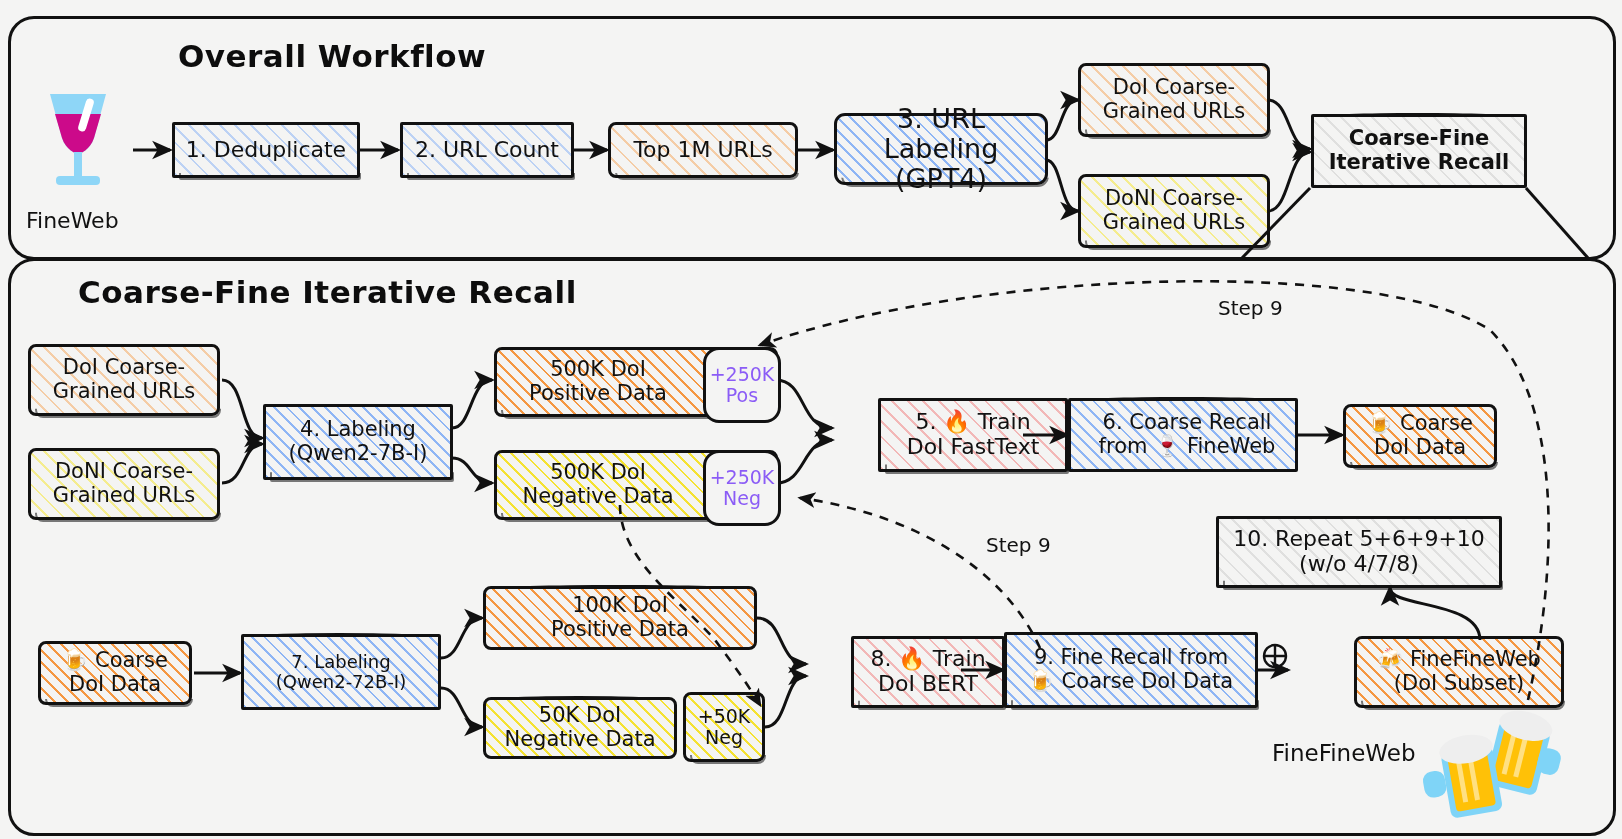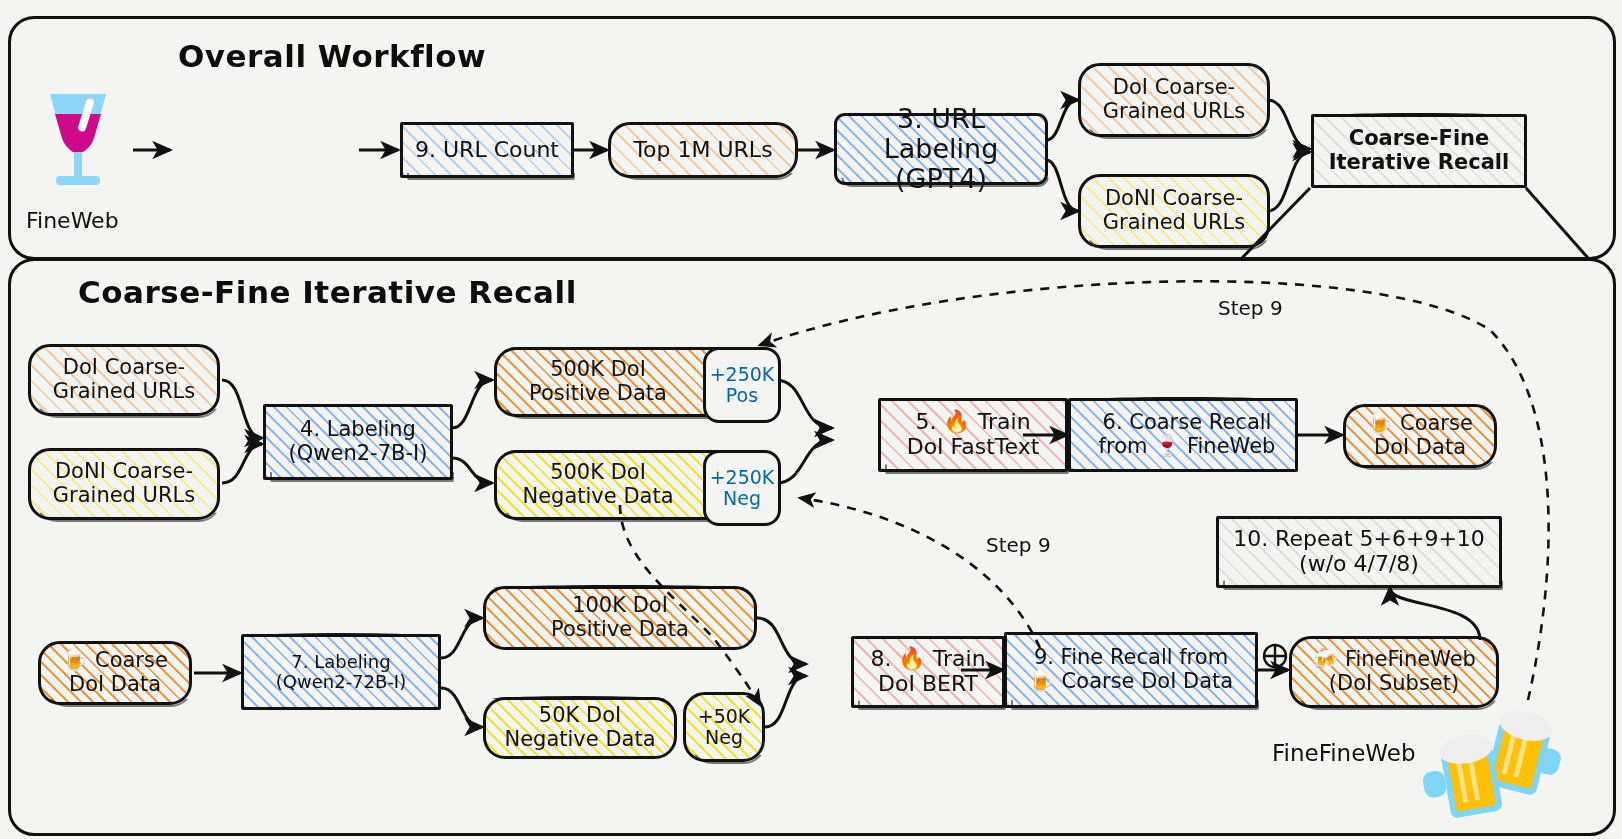--- a/index.html
+++ b/index.html
@@ -16,21 +16,21 @@
   #title-overall{left:178px;top:38px;font-size:31px;}
   #title-cfir{left:78px;top:274px;font-size:31px;}
 
   
   .node{position:absolute;border:3px solid #111;background:#f4f4f3;
         display:flex;align-items:center;justify-content:center;text-align:center;
         color:#111;line-height:1.12;box-sizing:border-box;
         font-family:"DejaVu Sans","Liberation Sans",sans-serif;}
   .node .tx{position:relative;z-index:3;padding:0 5px;white-space:pre-line;}
   .rect{border-radius:2px;}
-  .pill{border-radius:22px;}
+  .pill{border-radius:8px;}
 
   
   .h-blue{background-image:repeating-linear-gradient(45deg,rgba(59,130,246,.55) 0 2px,transparent 2px 9px);}
   .h-blue-l{background-image:repeating-linear-gradient(45deg,rgba(59,130,246,.30) 0 2px,transparent 2px 11px);}
   .h-orange{background-image:repeating-linear-gradient(45deg,rgba(245,135,35,.85) 0 2px,transparent 2px 9px);}
   .h-orange-l{background-image:repeating-linear-gradient(45deg,rgba(245,150,60,.42) 0 2px,transparent 2px 11px);}
   .h-yellow{background-image:repeating-linear-gradient(45deg,rgba(245,225,40,.95) 0 2px,transparent 2px 9px);}
   .h-yellow-l{background-image:repeating-linear-gradient(45deg,rgba(245,230,60,.55) 0 2px,transparent 2px 11px);}
   .h-red{background-image:repeating-linear-gradient(45deg,rgba(240,110,110,.45) 0 2px,transparent 2px 11px);margin-left:44px;}
   .h-gray{background-image:repeating-linear-gradient(45deg,rgba(150,150,150,.22) 0 2px,transparent 2px 11px);}
@@ -38,21 +38,21 @@
   
   .sk::after{content:"";position:absolute;left:4px;right:-4px;top:5px;bottom:-5px;
       border:2px solid rgba(17,17,17,.55);border-radius:inherit;pointer-events:none;z-index:1;
       clip-path:polygon(0 86%,100% 86%,100% 100%,0 100%);}
   .skt::before{content:"";position:absolute;left:7px;right:10px;top:-4px;height:4px;
       border-top:2.5px solid #111;border-radius:60%;z-index:2;}
 
   
   .badge{position:absolute;border:3px solid #111;border-radius:16px;background:#f4f4f3;
       display:flex;align-items:center;justify-content:center;text-align:center;
-      line-height:1.1;color:#0369a1;z-index:4;box-sizing:border-box;margin-left:39px;}
+      line-height:1.1;color:#8b5cf6;z-index:4;box-sizing:border-box;margin-left:39px;}
 
   
   .plainlabel{position:absolute;color:#111;font-family:"DejaVu Sans","Liberation Sans",sans-serif;}
   .steplabel{position:absolute;color:#111;font-size:20px;background:#f4f4f3;padding:0 6px;z-index:6;
       font-family:"DejaVu Sans","Liberation Sans",sans-serif;}
 
   svg.lay{position:absolute;left:0;top:0;width:1622px;height:839px;pointer-events:none;z-index:2;}
 </style>
 </head>
 <body>
@@ -134,23 +134,26 @@
     <svg width="100" height="112" viewBox="0 0 100 112">
       <path d="M22,14 H78 L66,58 C62,70 52,74 50,74 C48,74 38,70 34,58 Z" fill="#8ed6f7"></path>
       <path d="M27,34 H73 L66,58 C62,70 52,74 50,74 C48,74 38,70 34,58 Z" fill="#cc0a8a"></path>
       <rect x="46" y="72" width="8" height="26" fill="#8ed6f7"></rect>
       <rect x="28" y="96" width="44" height="9" rx="4" fill="#8ed6f7"></rect>
       <rect x="54" y="18" width="8" height="34" rx="4" transform="rotate(17 58 35)" fill="#ffffff"></rect>
     </svg>
   </div>
   <div class="plainlabel" style="left:26px;top:208px;font-size:22px;">FineWeb</div>
 
+  <div class="node rect h-blue-l sk" style="left:172px;top:122px;width:188px;height:56px;font-size:22px;">
+    <span class="tx">1. Deduplicate</span>
+    </div>
 
   <div class="node rect h-blue-l sk" style="left:400px;top:122px;width:174px;height:56px;font-size:22px;">
-    <span class="tx">9. URL Count</span>
+    <span class="tx">2. URL Count</span>
     </div>
 
   <div class="node pill h-orange-l sk" style="left:608px;top:122px;width:190px;height:56px;font-size:22px;">
     <span class="tx">Top 1M URLs</span>
     </div>
 
   <div class="node rect h-blue sk" style="left:834px;top:113px;width:214px;height:72px;font-size:27px;border-radius:11px;">
     <span class="tx">3. URL Labeling
 (GPT4)</span>
     </div>
@@ -247,21 +250,21 @@
   <div class="node rect h-red sk" style="left:807px;top:636px;width:154px;height:72px;font-size:22px;">
     <span class="tx">8. 🔥 Train
 DoI BERT</span>
     </div>
 
   <div class="node rect h-blue sk" style="left:1004px;top:632px;width:254px;height:76px;font-size:21px;">
     <span class="tx">9. Fine Recall from
 🍺 Coarse DoI Data</span>
     </div>
 
-  <div class="node pill h-orange sk" style="left:1289px;top:636px;width:210px;height:72px;font-size:21px;">
+  <div class="node pill h-orange sk" style="left:1354px;top:636px;width:210px;height:72px;font-size:21px;">
     <span class="tx">🍻 FineFineWeb
 (DoI Subset)</span>
     </div>
 
   <div class="steplabel" style="left:1212px;top:296px;">Step 9</div>
   <div class="steplabel" style="left:980px;top:533px;">Step 9</div>
 
   <div class="plainlabel" style="left:1272px;top:740px;font-size:23px;z-index:6;">FineFineWeb</div>
   <div class="plainlabel" style="left:1418px;top:700px;width:180px;height:120px;z-index:5;">
     <svg width="180" height="120" viewBox="0 0 180 120">

